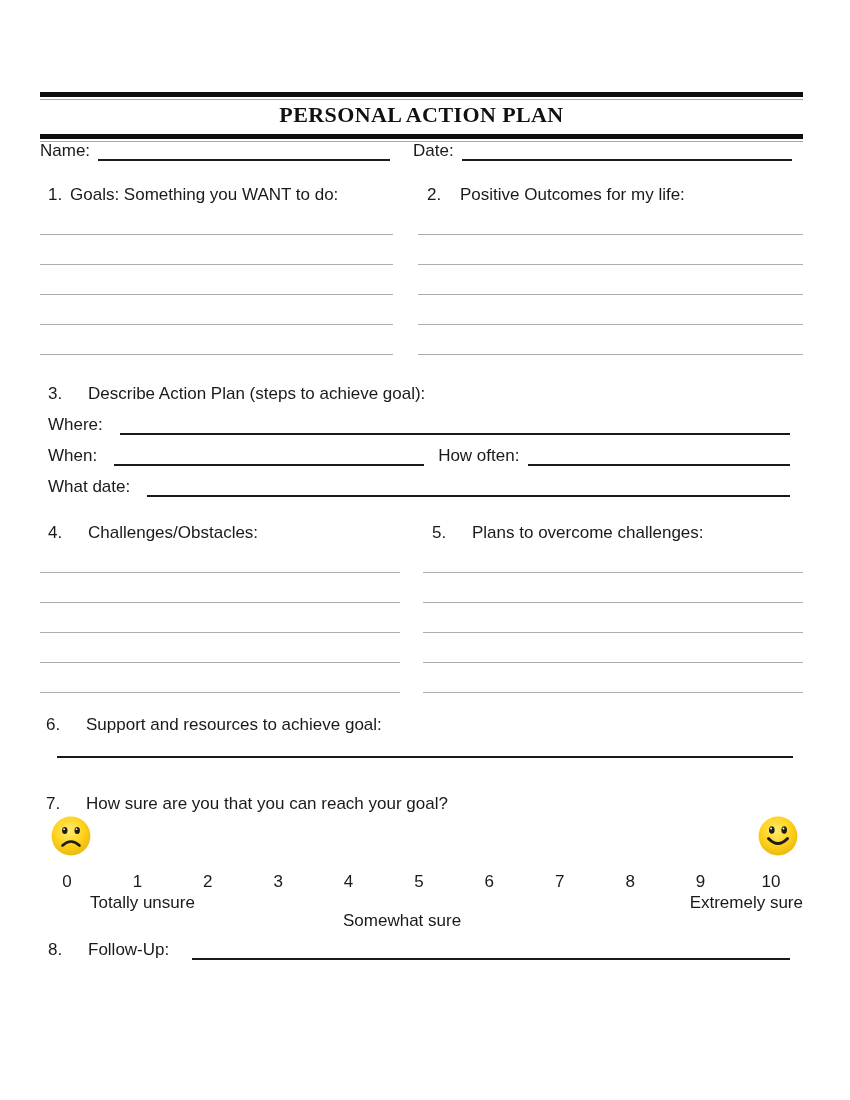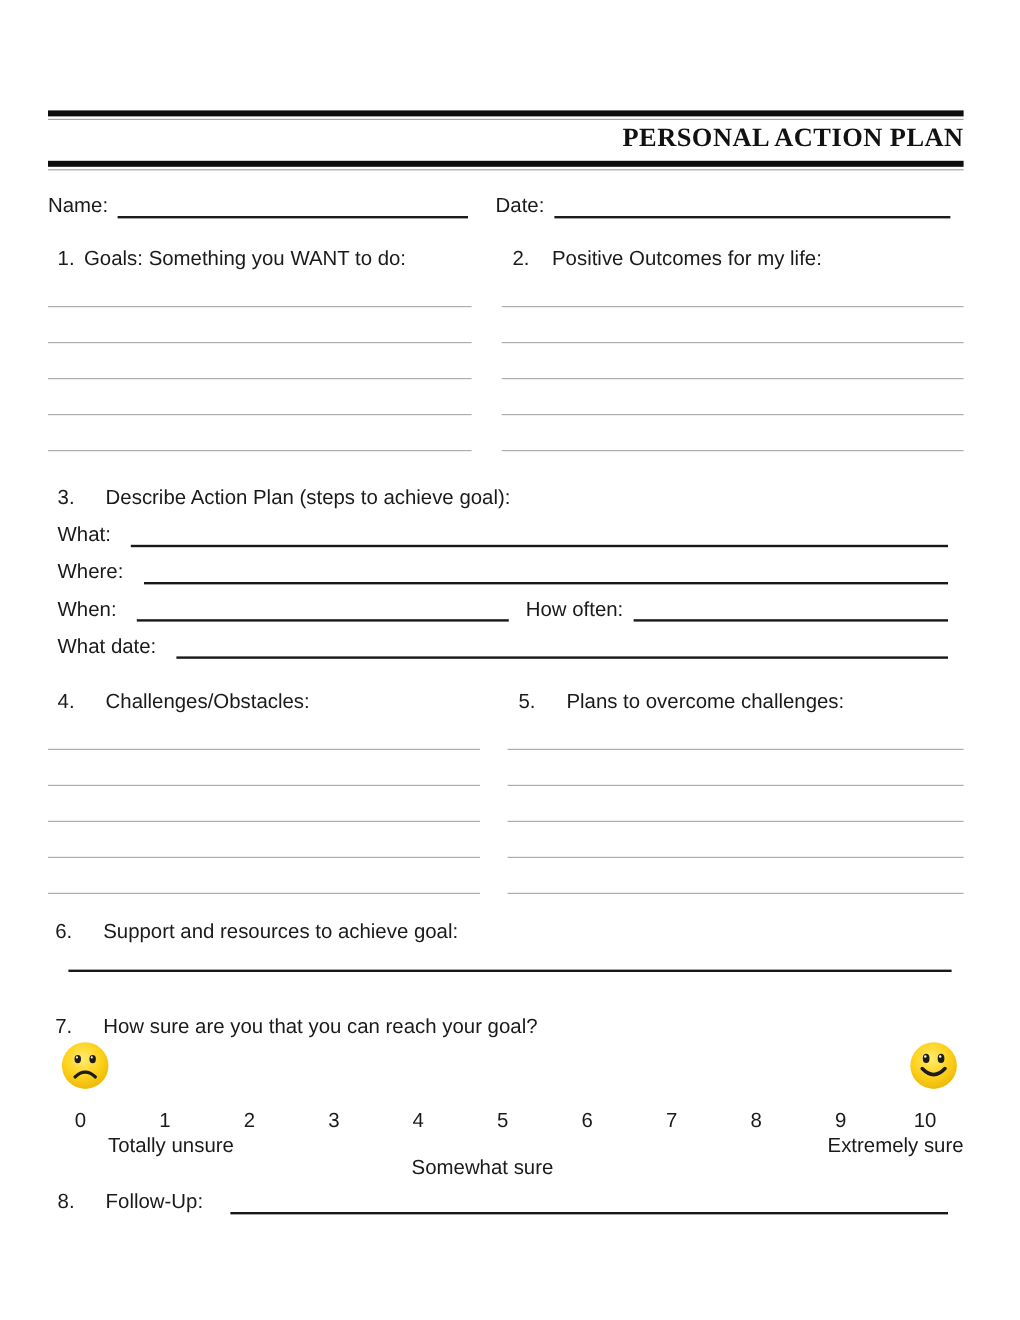--- a/index.html
+++ b/index.html
@@ -9,26 +9,26 @@
     font-family:"Liberation Sans", sans-serif; font-size:17px; color:#1a1a1a;
     overflow:hidden;
   }
   .content { padding:0 47px 0 40px; }
 
   
   .title-block { margin-top:92px; }
   .rule { height:5px; background:#0e0e0e; position:relative; }
   .rule::after { content:""; position:absolute; left:0; right:0; top:7px; height:1px; background:#a8a8a8; }
   .title-text {
-    text-align:right; font-family:"Liberation Serif", serif; font-weight:bold;
+    text-align:center; font-family:"Liberation Serif", serif; font-weight:bold;
     font-size:22px; line-height:26px; padding:5px 0 6px; letter-spacing:0.4px; color:#111;
   }
 
   
-  .name-date-row { display:flex; margin-top:22px; height:21px; align-items:flex-end; padding-right:11px; }
+  .name-date-row { display:flex; margin-top:1px; height:21px; align-items:flex-end; padding-right:11px; }
   .field { display:flex; align-items:flex-end; }
   .name-field { width:350px; }
   .date-field { flex:1; margin-left:23px; }
   .lbl { white-space:nowrap; margin-right:8px; line-height:20px; }
   .fill { flex:1; border-bottom:2px solid #1c1c1c; height:20px; }
 
   
   .two-col { display:grid; }
   .sec12 { margin-top:24px; grid-template-columns:353px 1fr; column-gap:25px; }
   .sec45 { margin-top:26px; grid-template-columns:360px 1fr; column-gap:23px; }
@@ -121,24 +121,20 @@
           <div class="wl"></div>
           <div class="wl"></div>
         </div>
       </div>
     </div>
 
     <div class="sec3">
       <div class="sec-head">
         <span class="num nw">3.</span>
         <span>Describe Action Plan (steps to achieve goal):</span>
-      </div>
-      <div class="fill-row">
-        <span class="lbl">What:</span>
-        <span class="fill-black"></span>
       </div>
       <div class="fill-row">
         <span class="lbl">Where:</span>
         <span class="fill-black"></span>
       </div>
       <div class="fill-row">
         <span class="lbl">When:</span>
         <span class="fill-black fill-fixed"></span>
         <span class="gap-lbl">How often:</span>
         <span class="fill-black"></span>

